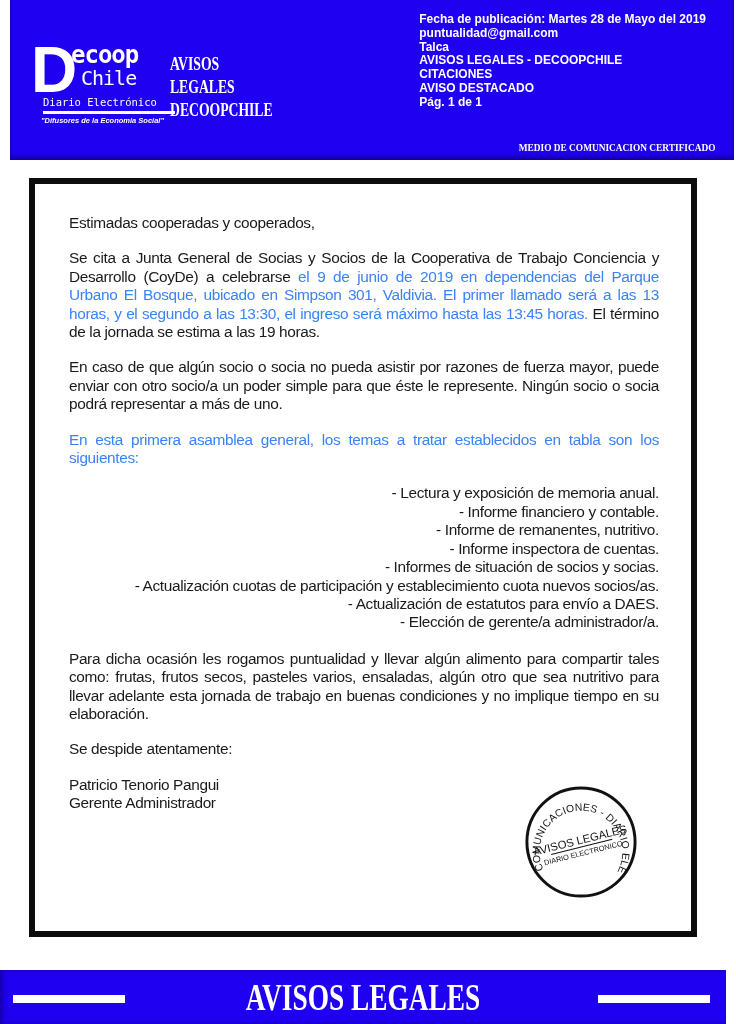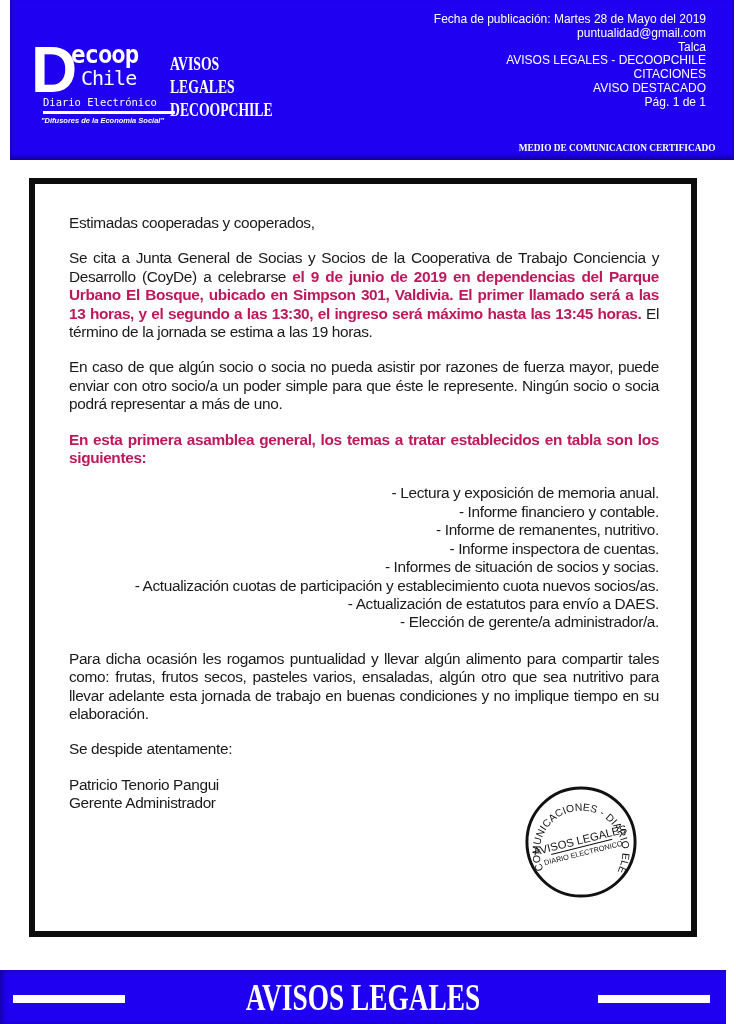--- a/index.html
+++ b/index.html
@@ -15,31 +15,31 @@
   .logo .w2 { position:absolute; left:50px; top:25px; font-family:"DejaVu Sans Mono", monospace; font-weight:normal;
               font-size:20px; line-height:26px; letter-spacing:-1px; }
   .logo .sub { position:absolute; left:12px; top:56px; font-family:"DejaVu Sans Mono", monospace; font-size:10.5px;
                line-height:12px; white-space:nowrap; }
   .logo .rule { position:absolute; left:12px; top:71px; width:132px; height:3px; background:#fff; }
   .logo .tag { position:absolute; left:10px; top:76px; font-size:7.5px; font-weight:bold; font-style:italic; white-space:nowrap; }
   .brand-title { position:absolute; left:160px; top:52px; color:#fff; font-family:"Liberation Serif", serif;
                  font-weight:bold; font-size:19px; line-height:23px; transform:scaleX(0.72); transform-origin:left top;
                  letter-spacing:0px; }
   .brand-title div { white-space:nowrap; }
-  .meta { position:absolute; right:28px; top:13px; color:#fff; text-align:right; font-weight:normal; font-size:12px;
+  .meta { position:absolute; right:28px; top:13px; color:#fff; font-weight:bold; font-size:12px;
           line-height:13.8px; }
   .meta div { white-space:nowrap; }
   .certified { position:absolute; right:18px; top:141px; color:#fff; font-family:"Liberation Serif", serif; font-weight:bold;
                font-size:11px; white-space:nowrap; transform:scaleX(0.85); transform-origin:right top; }
   .doc-box { position:absolute; left:29px; top:178px; width:656px; height:747px; border:6px solid #0c0c0c; background:#fff; }
   .doc-body { position:absolute; left:34px; top:30px; width:590px; font-size:15.4px; line-height:18.4px;
               letter-spacing:-0.35px; color:#1a1a1a; }
   .doc-body p { margin:0 0 17px 0; }
   .doc-body .justify { text-align:justify; }
-  .doc-body b { font-weight:bold; color:#be185d; }
+  .doc-body b { font-weight:normal; color:#3b82f6; }
   .doc-body ul { list-style:none; margin:0 0 18px 0; padding:0; }
   .doc-body li { margin:0; white-space:nowrap;text-align:right; }
   .signature { margin-top:0; }
   .stamp { position:absolute; left:487px; top:599px; width:118px; height:118px; }
   .footer { position:absolute; left:0; top:970px; width:726px; height:54px; background:#1f00f0;
             box-shadow: inset 3px 0 4px rgba(0,0,40,0.35); }
   .footer .bar { position:absolute; top:25px; width:112px; height:8px; background:#fff; }
   .footer .bar.left { left:13px; }
   .footer .bar.right { left:380px; }
   .footer .bar.right { left:auto; right:16px; }

